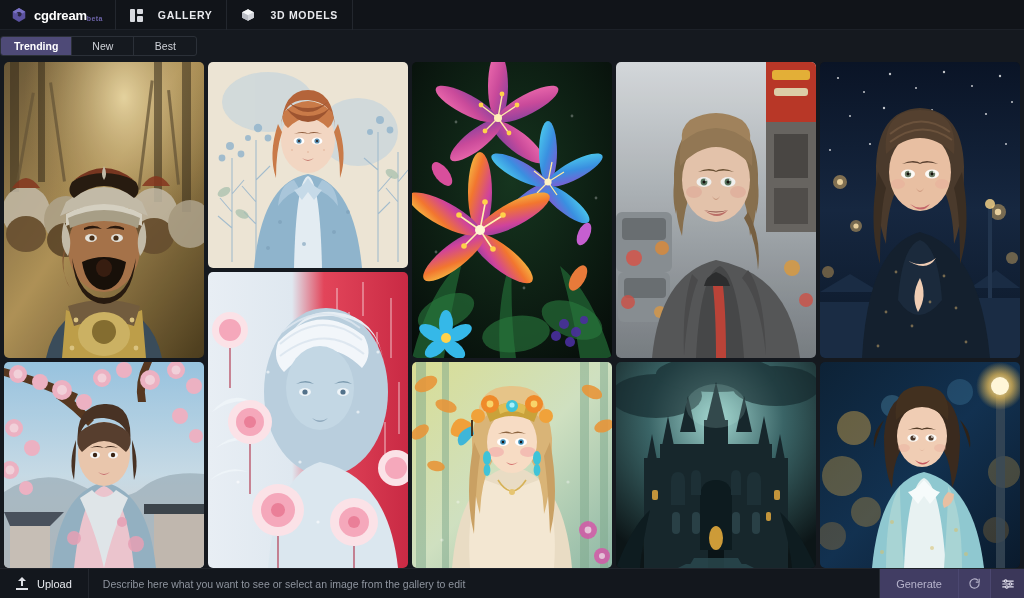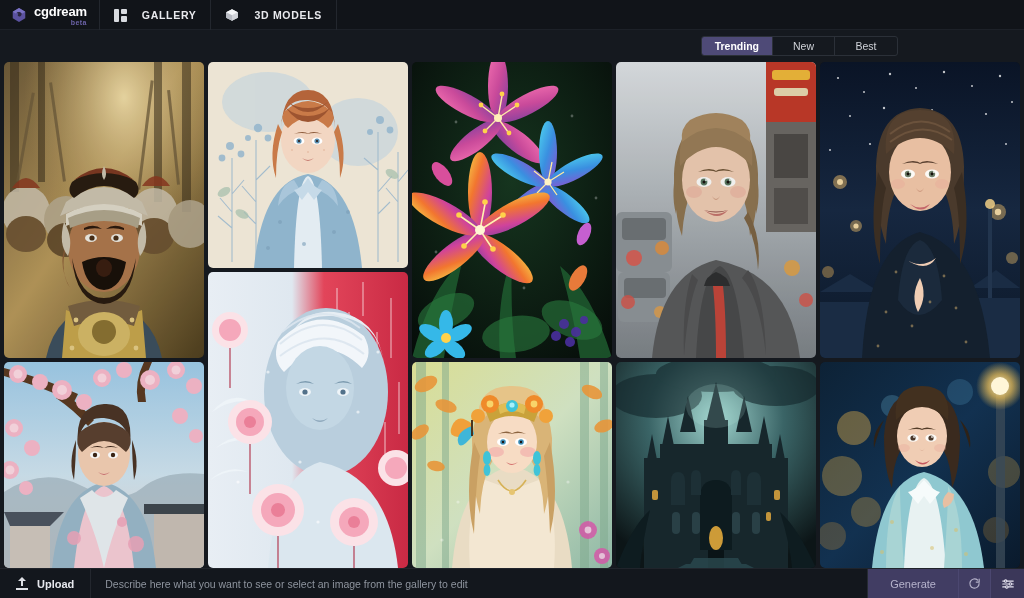--- a/index.html
+++ b/index.html
@@ -22,42 +22,42 @@
     display: flex; align-items: center; gap: 15px;
     padding: 0 14px;
     border-right: 1px solid #23272e;
     cursor: pointer;
     height: 30px;
   }
   .tb-label {
     color: #e9eaee; font-size: 10.5px; font-weight: bold; letter-spacing: .7px;
   }
   .logo-cell { padding: 0 12px 0 11px; gap: 7px; }
-  .logo-text-wrap { display: flex; flex-direction: column; line-height: 1; }
+  .logo-text-wrap { display: flex; flex-direction: row; line-height: 1; }
   .logo-name { color: #fff; font-size: 13px; font-weight: bold; letter-spacing: -.2px; }
   .logo-beta { color: #6c63a8; font-size: 7px; font-weight: bold; align-self: flex-end; margin-top: 1px; letter-spacing: .4px; }
   .spacer { flex: 1; }
   .tb-right { display: flex; align-items: stretch; }
   .tb-right .tb-cell { border-right: none; border-left: 1px solid #23272e; }
 
   
   .ico-grid { width: 13px; height: 13px; display: grid;
     grid-template-columns: 5px 6px; grid-template-rows: 5px 6px; gap: 2px; }
   .ico-grid i { background: #d9dbe0; display: block; border-radius: 1px; }
   .ico-grid i.tall { grid-row: span 2; height: 13px; }
 
   
   .ico-burger { width: 15px; height: 11px; display: flex; flex-direction: column; justify-content: space-between; }
   .ico-burger i { display: block; height: 1.8px; background: #e3e5ea; border-radius: 1px; }
 
   
   .subbar {
     position: absolute; top: 31px; left: 0; width: 920px; height: 30px;
     background: #15191f;
-    display: flex; align-items: center; justify-content: flex-end;
+    display: flex; align-items: center; justify-content: flex-start;
     padding-right: 22px;
   }
   .seg { display: flex; border: 1px solid #2b3038; border-radius: 3px; overflow: hidden; height: 20px; }
   .seg-btn {
     min-width: 62px; padding: 0 13px; height: 100%;
     display: flex; align-items: center; justify-content: center;
     font-size: 10.5px; color: #cfd2d8; cursor: pointer;
     background: transparent; border-right: 1px solid #2b3038;
   }
   .seg-btn:last-child { border-right: none; }
@@ -83,28 +83,28 @@
   .bottombar {
     position: absolute; bottom: 0; left: 0; width: 1024px; height: 30px;
     background: #13171d;
     display: flex; align-items: stretch;
     border-top: 1px solid #20242b;
   }
   .bb-cell {
     display: flex; align-items: center; gap: 9px; padding: 0 16px;
     border-right: 1px solid #23272e; cursor: pointer;
   }
-  .bb-label { color: #e7e9ee; font-size: 11px; font-weight: bold; }
+  .bb-label { color: #e7e9ee; font-size: 11px; font-weight: normal; }
   .prompt {
     flex: 1; display: flex; align-items: center; padding-left: 14px;
     color: #8e949e; font-size: 10.5px; cursor: text;
   }
   .gen-btn {
     display: flex; align-items: center; justify-content: center;
-    padding: 0 22px; background: #413d63; color: #b6b3cc;
+    padding: 0 16px; background: #413d63; color: #b6b3cc;
     font-size: 11px; cursor: pointer; border-left: 1px solid #262b33; margin-left: 26px;
   }
   .icon-btn {
     width: 32px; display: flex; align-items: center; justify-content: center;
     background: #413d63; border-left: 1px solid #4b4770; cursor: pointer;
   }
   .icon-btn.darker { background: #3b3759; width: 34px; }
 
   
   .ico-upload { width: 12px; height: 13px; position: relative; }

